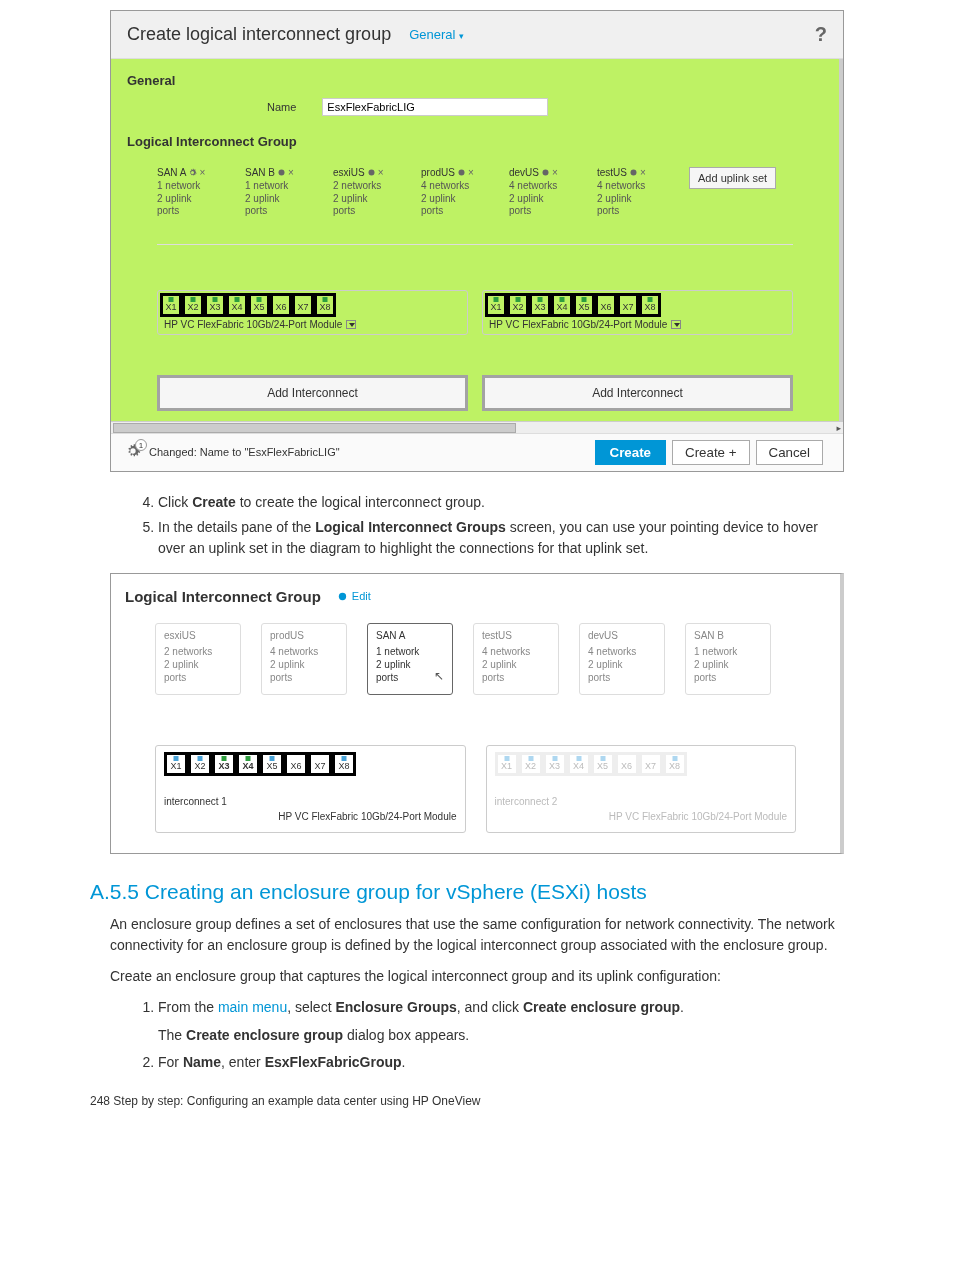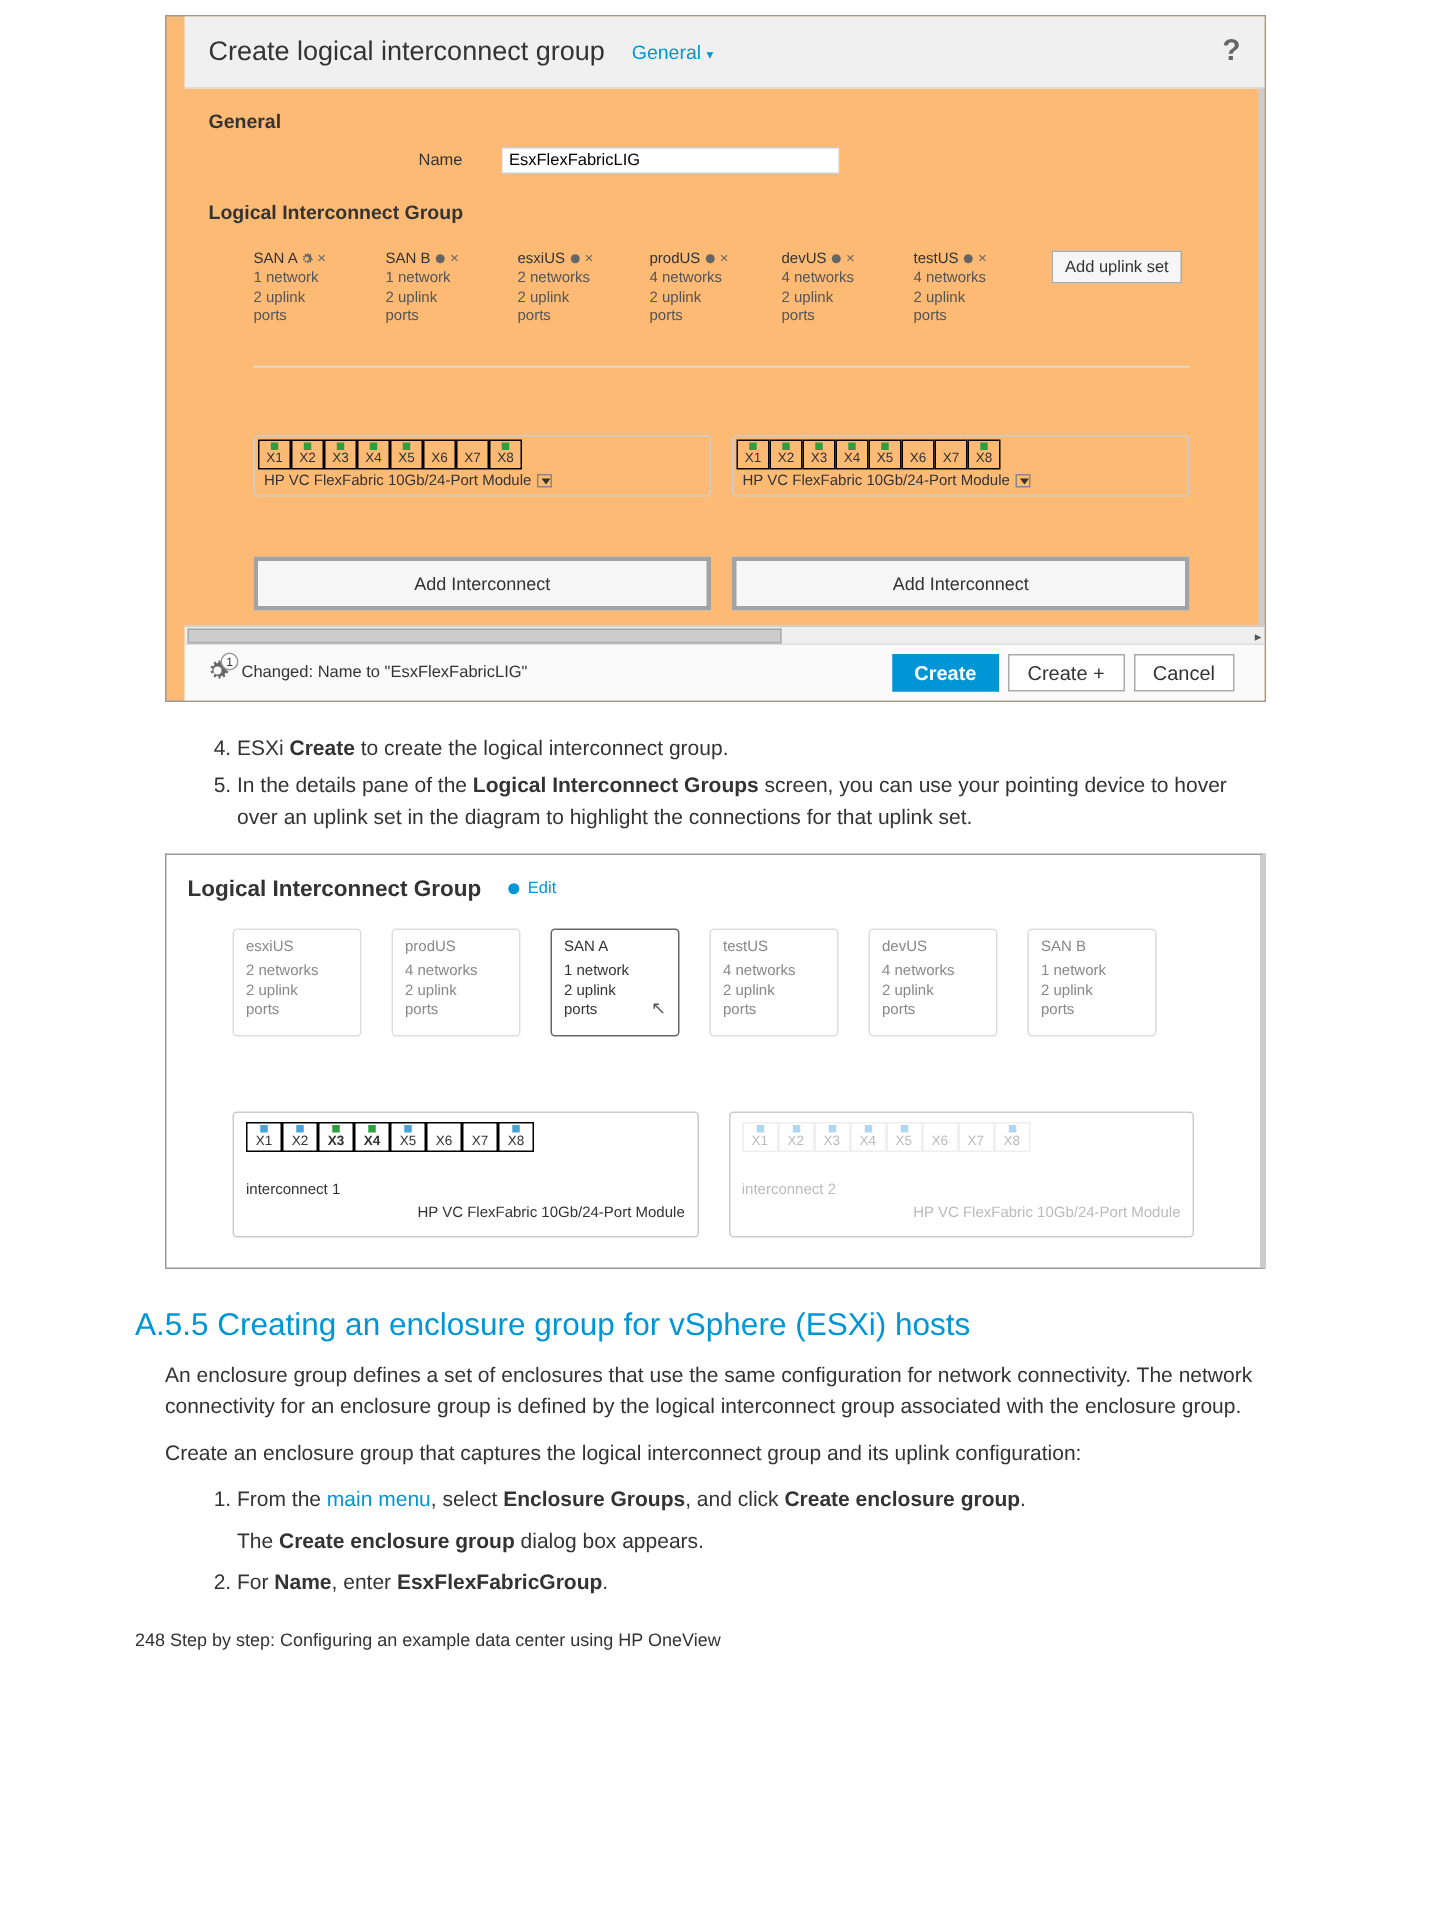--- a/index.html
+++ b/index.html
@@ -1,17 +1,17 @@
 <!DOCTYPE html>
 <html><head>
 <meta charset="utf-8">
 <style>
   * { box-sizing: border-box; margin: 0; padding: 0; }
   body { font-family: Arial, Helvetica, sans-serif; font-size: 13px; color: #333; background: #fff; width: 954px; margin: 0 auto; padding: 0 40px; }
-  .screenshot { border: 1px solid #999; margin: 10px 70px 20px 70px; background: #fdba74; position: relative; padding-left: 12px; }
+  .screenshot { border: 1px solid #999; margin: 10px 70px 20px 70px; background: #bef264; position: relative; }
   .ss-header { display: flex; align-items: center; padding: 12px 16px; border-bottom: 1px solid #ddd; background: #f0f0f0; }
   .ss-title { font-size: 18px; font-weight: 400; color: #333; margin-right: 18px; }
   .ss-dropdown { color: #0096d6; font-size: 13px; cursor: default; }
   .ss-help { margin-left: auto; font-size: 20px; color: #666; font-weight: bold; }
   .ss-body { padding: 8px 16px 4px 16px; border-right: 4px solid #ccc; }
   .sec-label { font-weight: bold; font-size: 13px; margin: 6px 0 10px 0; }
   .name-row { margin: 8px 0 18px 140px; display:flex; align-items:center; }
   .name-row .lbl { font-size: 11px; color: #333; margin-right: 26px; }
   .name-row input { border: 1px solid #ccc; padding: 2px 4px; font-size: 11px; width: 226px; }
   .lig-label { font-weight: bold; font-size: 13px; margin: 6px 0 18px 0; }
@@ -19,21 +19,21 @@
   .uplink-box { font-size: 10px; color: #333; width: 70px; }
   .uplink-box .u-head { display:flex; align-items:center; gap:2px; margin-bottom:2px;}
   .uplink-box .u-head .utitle { font-weight: 400; }
   .gear-svg { width:9px; height:9px; fill:#666; }
   .close-x { font-size:10px; color:#666; }
   .u-sub { font-size:10px; color:#555; line-height:1.25;}
   .add-uplink { border:1px solid #aaa; background:#f6f6f6; font-size:11px; padding:6px 8px; height:22px; display:flex; align-items:center; margin-left:4px; }
   .wiring-area { margin:4px 30px 0 30px; height:56px; position:relative; }
   .wiring-area::before { content:""; position:absolute; top:20px; left:0; right:0; height:1px; background:#ddd; }
   .ports-row { display:flex; }
-  .port-cell { border:1px solid #000000; width:22px; text-align:center; padding:6px 0 2px 0; position:relative; font-size:9px;}
+  .port-cell { border:3px solid #000000; width:22px; text-align:center; padding:6px 0 2px 0; position:relative; font-size:9px;}
   .port-cell.on::before { content:""; position:absolute; top:1px; left:50%; transform:translateX(-50%); width:5px; height:5px; background:#2e9e3f; }
   .two-cols { display:flex; gap:14px; margin:10px 30px 0 30px; }
   .col { flex:1; border:1px solid #ccc; border-radius:3px; padding:2px;}
   .module-label { font-size:10px; padding:2px 4px; display:flex; align-items:center; gap:4px;}
   .module-dd { border:1px solid #888; width:10px; height:9px; display:inline-block; position:relative;}
   .module-dd::after { content:""; position:absolute; top:2px; left:2px; border-left:3px solid transparent; border-right:3px solid transparent; border-top:4px solid #333;}
   .add-ic-row { display:flex; gap:14px; margin:40px 30px 6px 30px; }
   .add-ic-row .btn { flex:1; border:3px solid #a3a3a3; background:#f6f6f6; text-align:center; font-size:12px; padding:8px 0; }
   .hscroll { height:12px; background:#eee; border-top:1px solid #ccc; position:relative; margin-top:0;}
   .hscroll .thumb { position:absolute; top:1px; left:2px; height:10px; width:55%; background:#ccc; border:1px solid #aaa; }
@@ -221,21 +221,21 @@
     <span class="changed">Changed: Name to "EsxFlexFabricLIG"</span>
     <span class="spacer"></span>
     <button class="btn-primary">Create</button>
     <button class="btn-sec">Create +</button>
     <button class="btn-sec">Cancel</button>
   </div>
 </div>
 
 <div class="doc-text">
   <ol start="4">
-    <li><span>ESXi </span><b>Create</b><span> to create the logical interconnect group.</span></li>
+    <li><span>Click </span><b>Create</b><span> to create the logical interconnect group.</span></li>
     <li><span>In the details pane of the </span><b>Logical Interconnect Groups</b><span> screen, you can use your pointing device to hover over an uplink set in the diagram to highlight the connections for that uplink set.</span></li>
   </ol>
 </div>
 
 <div class="screenshot2">
   <div class="lig-header">
     <span class="t">Logical Interconnect Group</span>
     <span class="edit">
       <svg width="11" height="11" viewBox="0 0 24 24" fill="#0096d6">
           <circle cx="12" cy="12" r="8"></circle>

